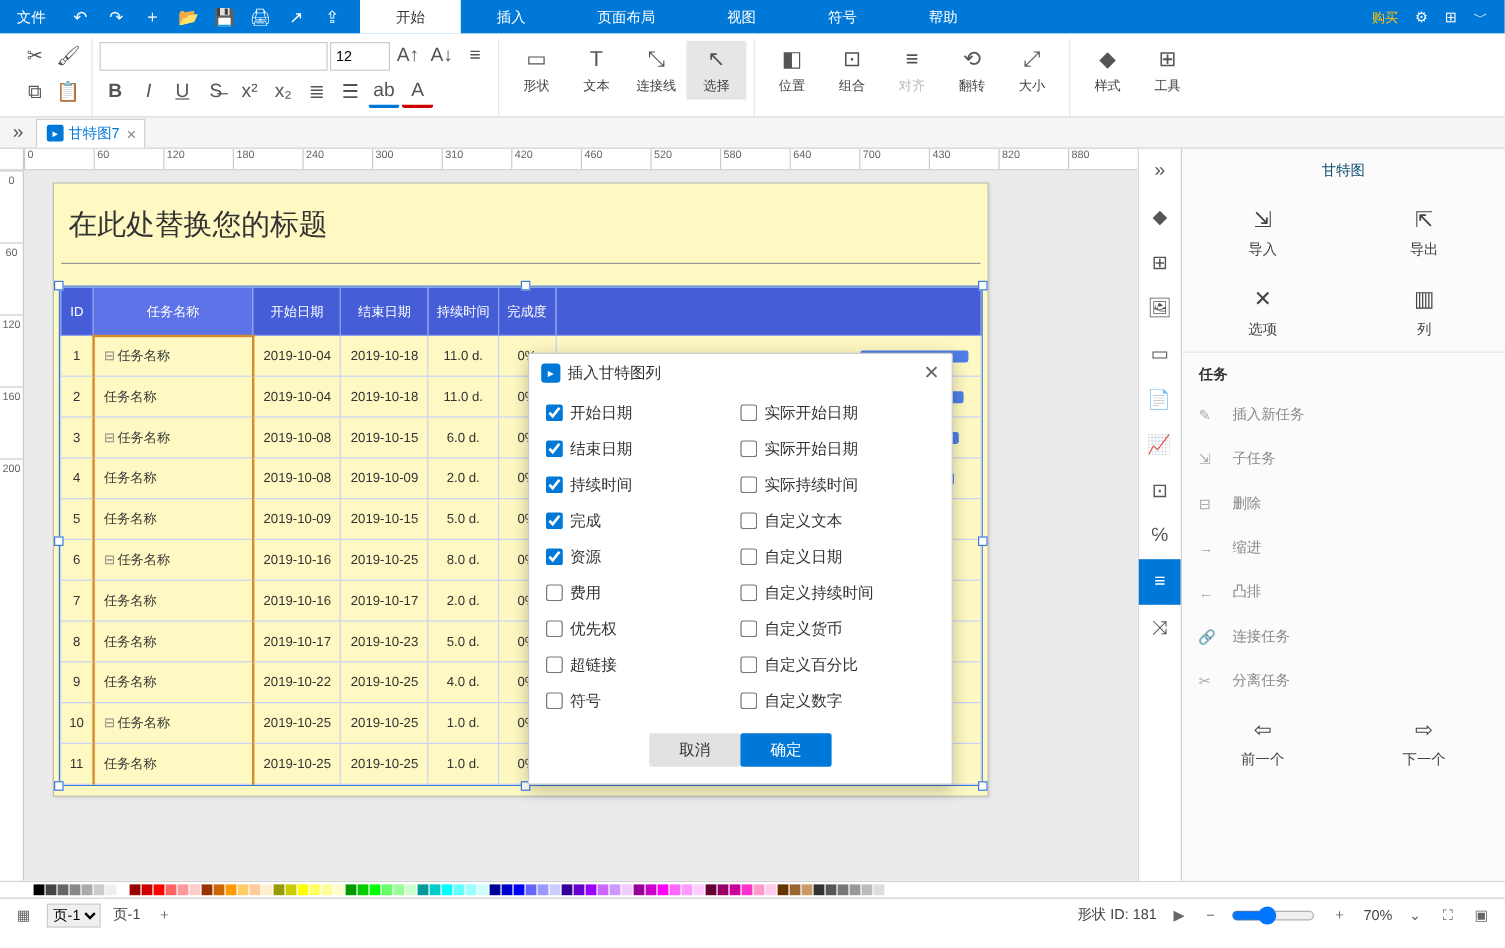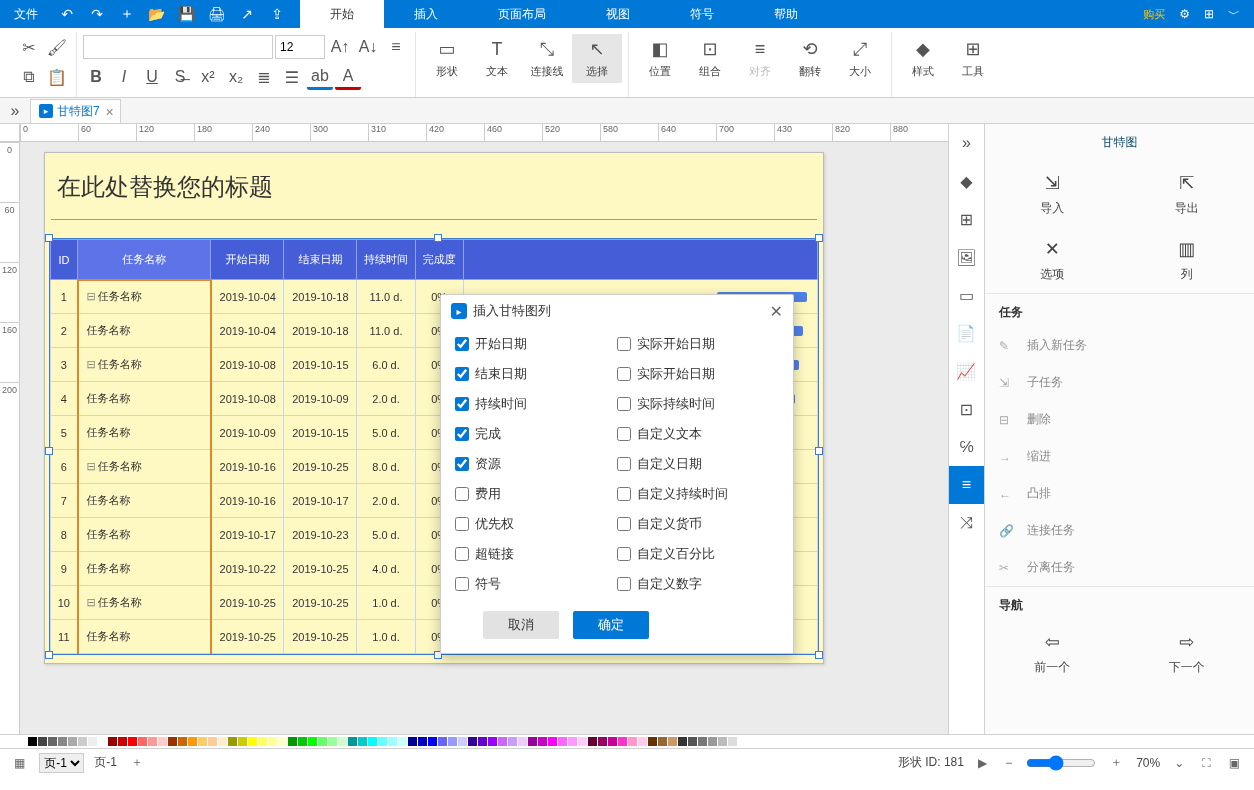--- a/index.html
+++ b/index.html
@@ -67,21 +67,21 @@
 
 .overlay { position: absolute; inset: 0; }
 .dialog { position: absolute; top: 170px; left: 440px; width: 354px; background: #fff; border: 1px solid #ccc; box-shadow: 0 4px 14px rgba(0,0,0,.25); border-radius: 2px; }
 .dlg-head { height: 32px; display: flex; align-items: center; padding: 0 10px; font-size: 13px; color: #333; }
 .dlg-head .logo { width: 16px; height: 16px; background: #0078d7; border-radius: 3px; margin-right: 6px; display: flex; align-items: center; justify-content: center; color: #fff; font-size: 10px; }
 .dlg-close { margin-left: auto; cursor: pointer; color: #666; font-size: 16px; }
 .dlg-body { padding: 8px 14px 4px; display: flex; font-size: 13px; color: #333; }
 .dlg-col { flex: 1; display: flex; flex-direction: column; gap: 12px; }
 .chk { display: flex; align-items: center; gap: 6px; cursor: pointer; }
 .chk input { width: 14px; height: 14px; accent-color: #0078d7; }
-.dlg-foot { display: flex; justify-content: flex-start; gap: 14px; padding: 14px; margin-left: 28px; }
+.dlg-foot { display: flex; justify-content: center; gap: 0; padding: 14px; }
 .dlg-btn { min-width: 76px; height: 28px; border: none; border-radius: 2px; font-size: 13px; cursor: pointer; }
 .dlg-btn.cancel { background: #e2e2e2; color: #333; }
 .dlg-btn.ok { background: #0078d7; color: #fff; }
 
 
 .sidebar-icons { width: 36px; background: #fff; border-left: 1px solid #d0d0d0; display: flex; flex-direction: column; }
 .sidebar-icons .si { height: 38px; display: flex; align-items: center; justify-content: center; cursor: pointer; color: #555; font-size: 16px; }
 .sidebar-icons .si:first-child { color: #555; }
 .sidebar-icons .si.active { background: #0078d7; color: #fff; }
 .rpanel { width: 270px; background: #fbfbfb; border-left: 1px solid #d0d0d0; overflow-y: auto; }
@@ -565,21 +565,20 @@
         </div>
         <div class="rp-item">
           <span class="ic">🔗</span>
           <span>连接任务</span>
         </div>
         <div class="rp-item">
           <span class="ic">✂</span>
           <span>分离任务</span>
         </div>
       </div>
-    <div class="rp-sec">导航</div>
     <div class="rp-grid">
       <div class="rp-cell">
           <span class="ic">⇦</span>
           <span>前一个</span>
         </div>
       <div class="rp-cell">
           <span class="ic">⇨</span>
           <span>下一个</span>
         </div>
     </div>

